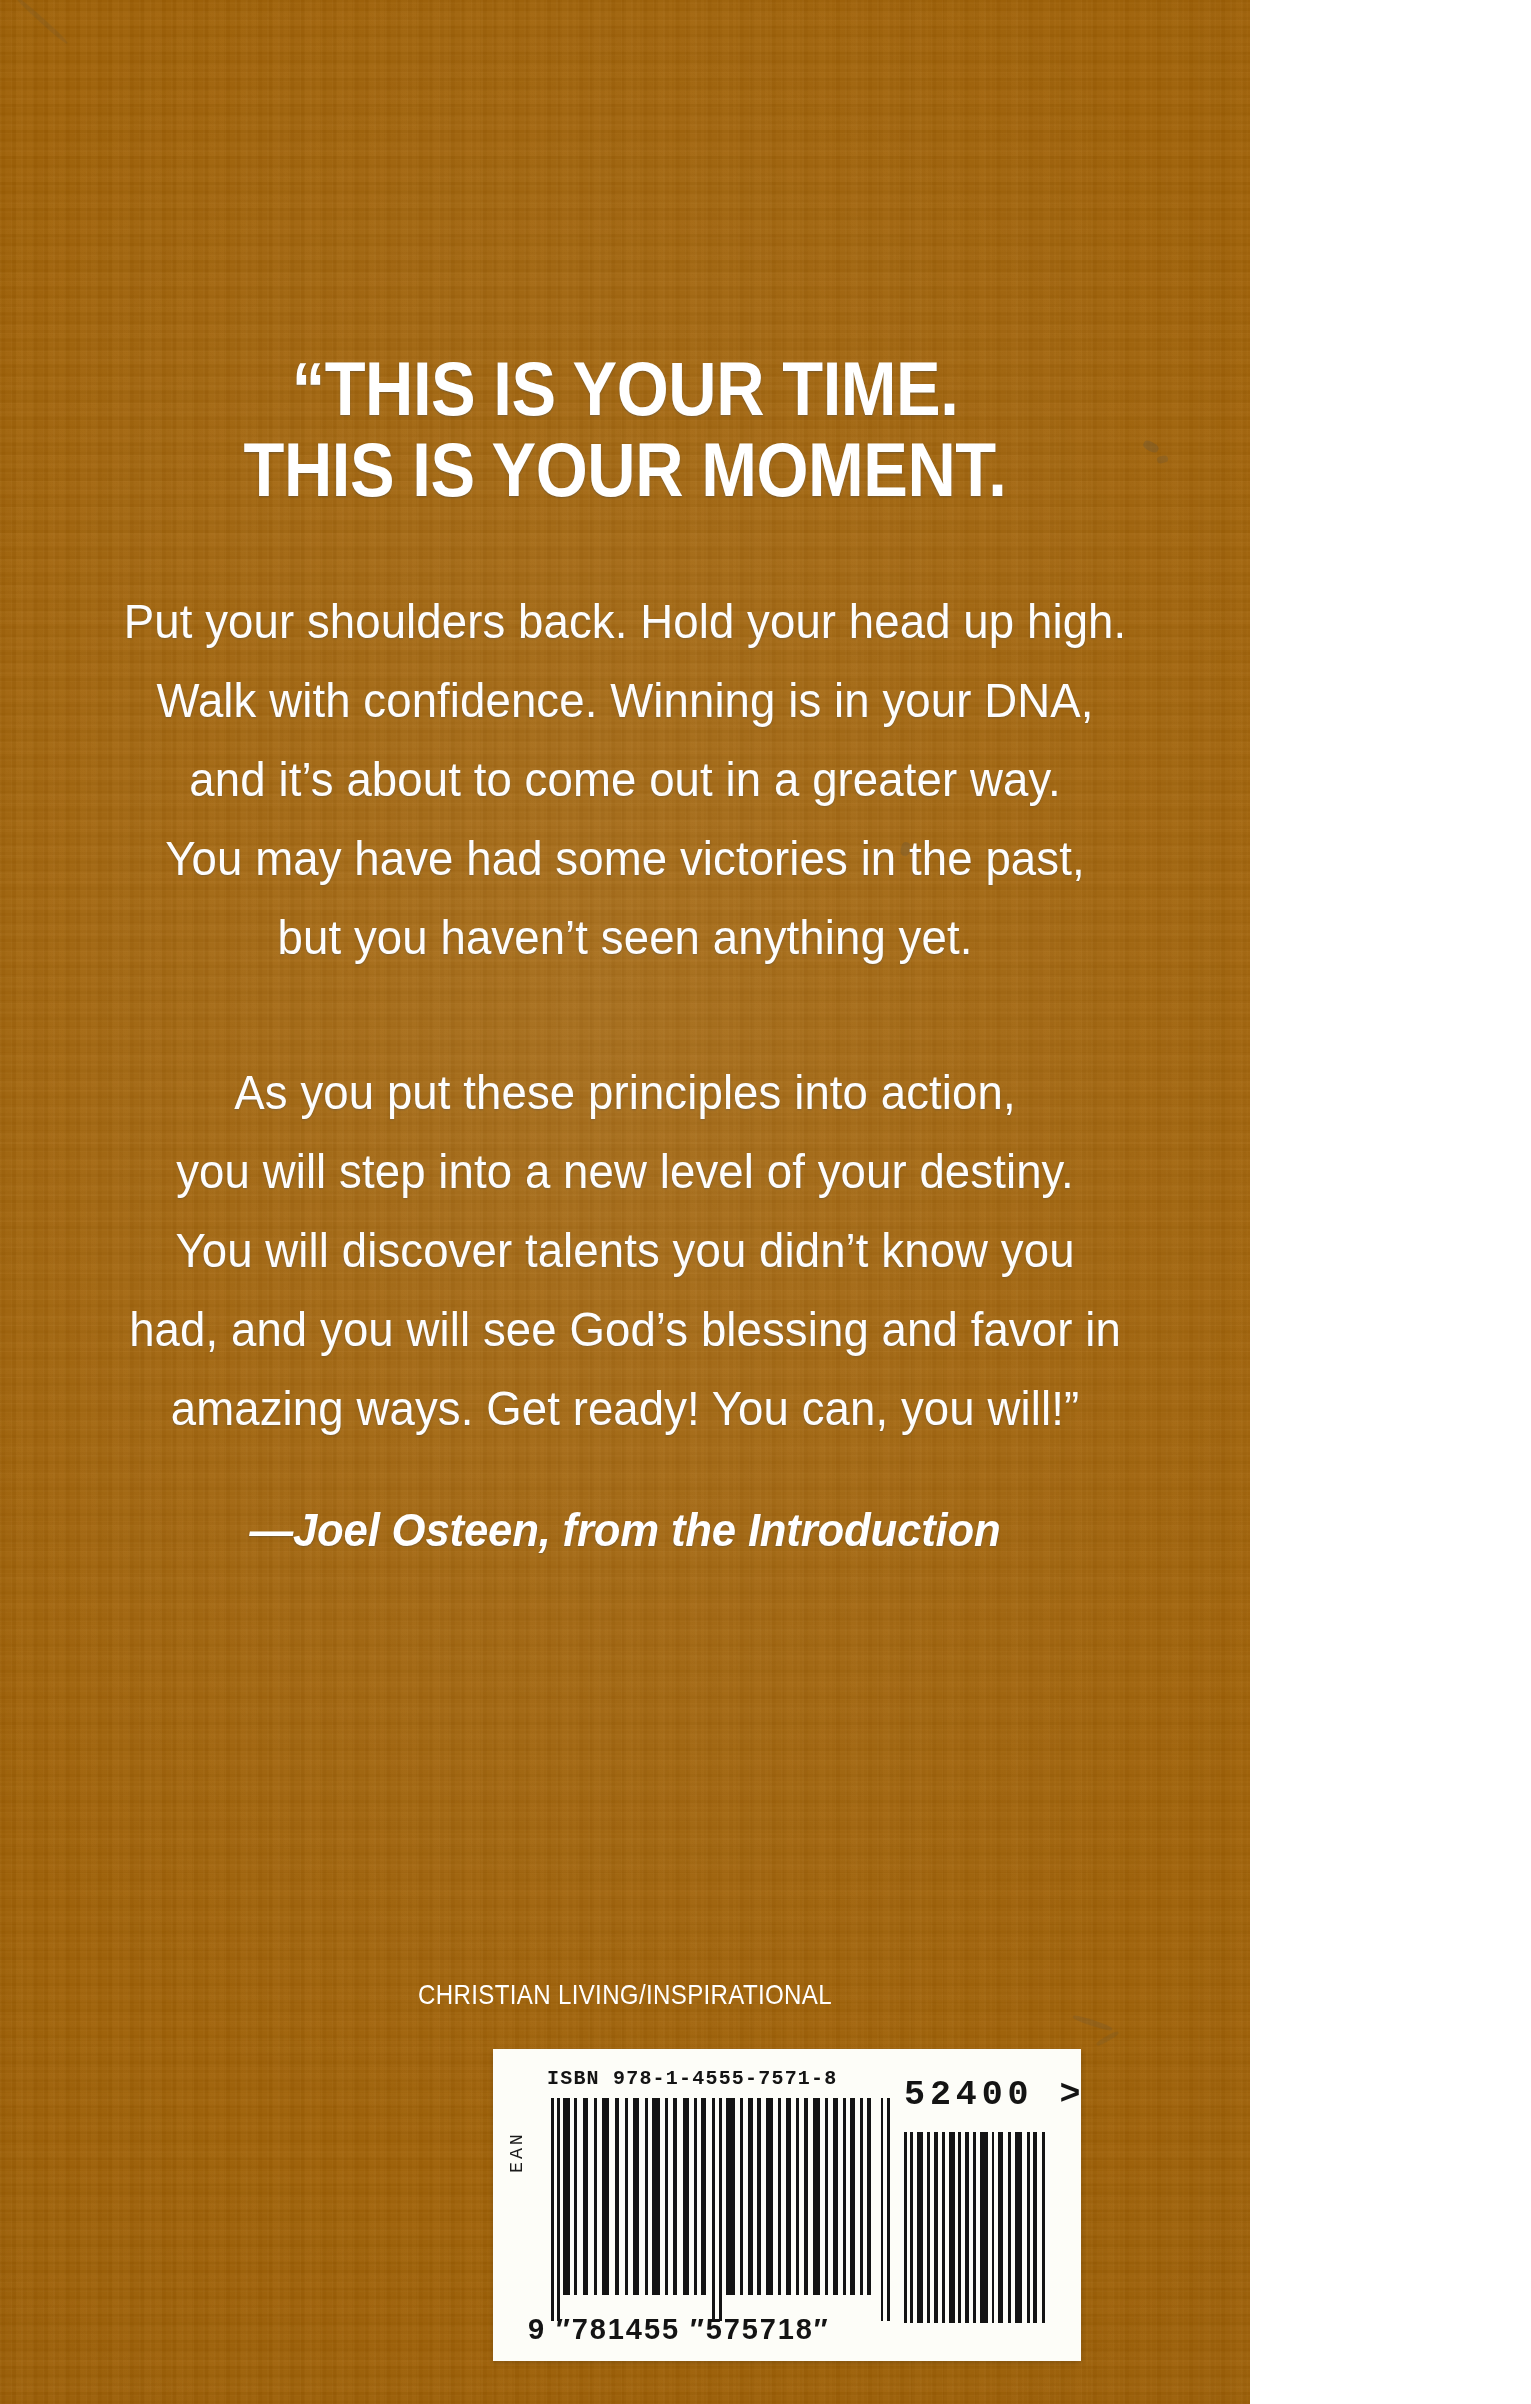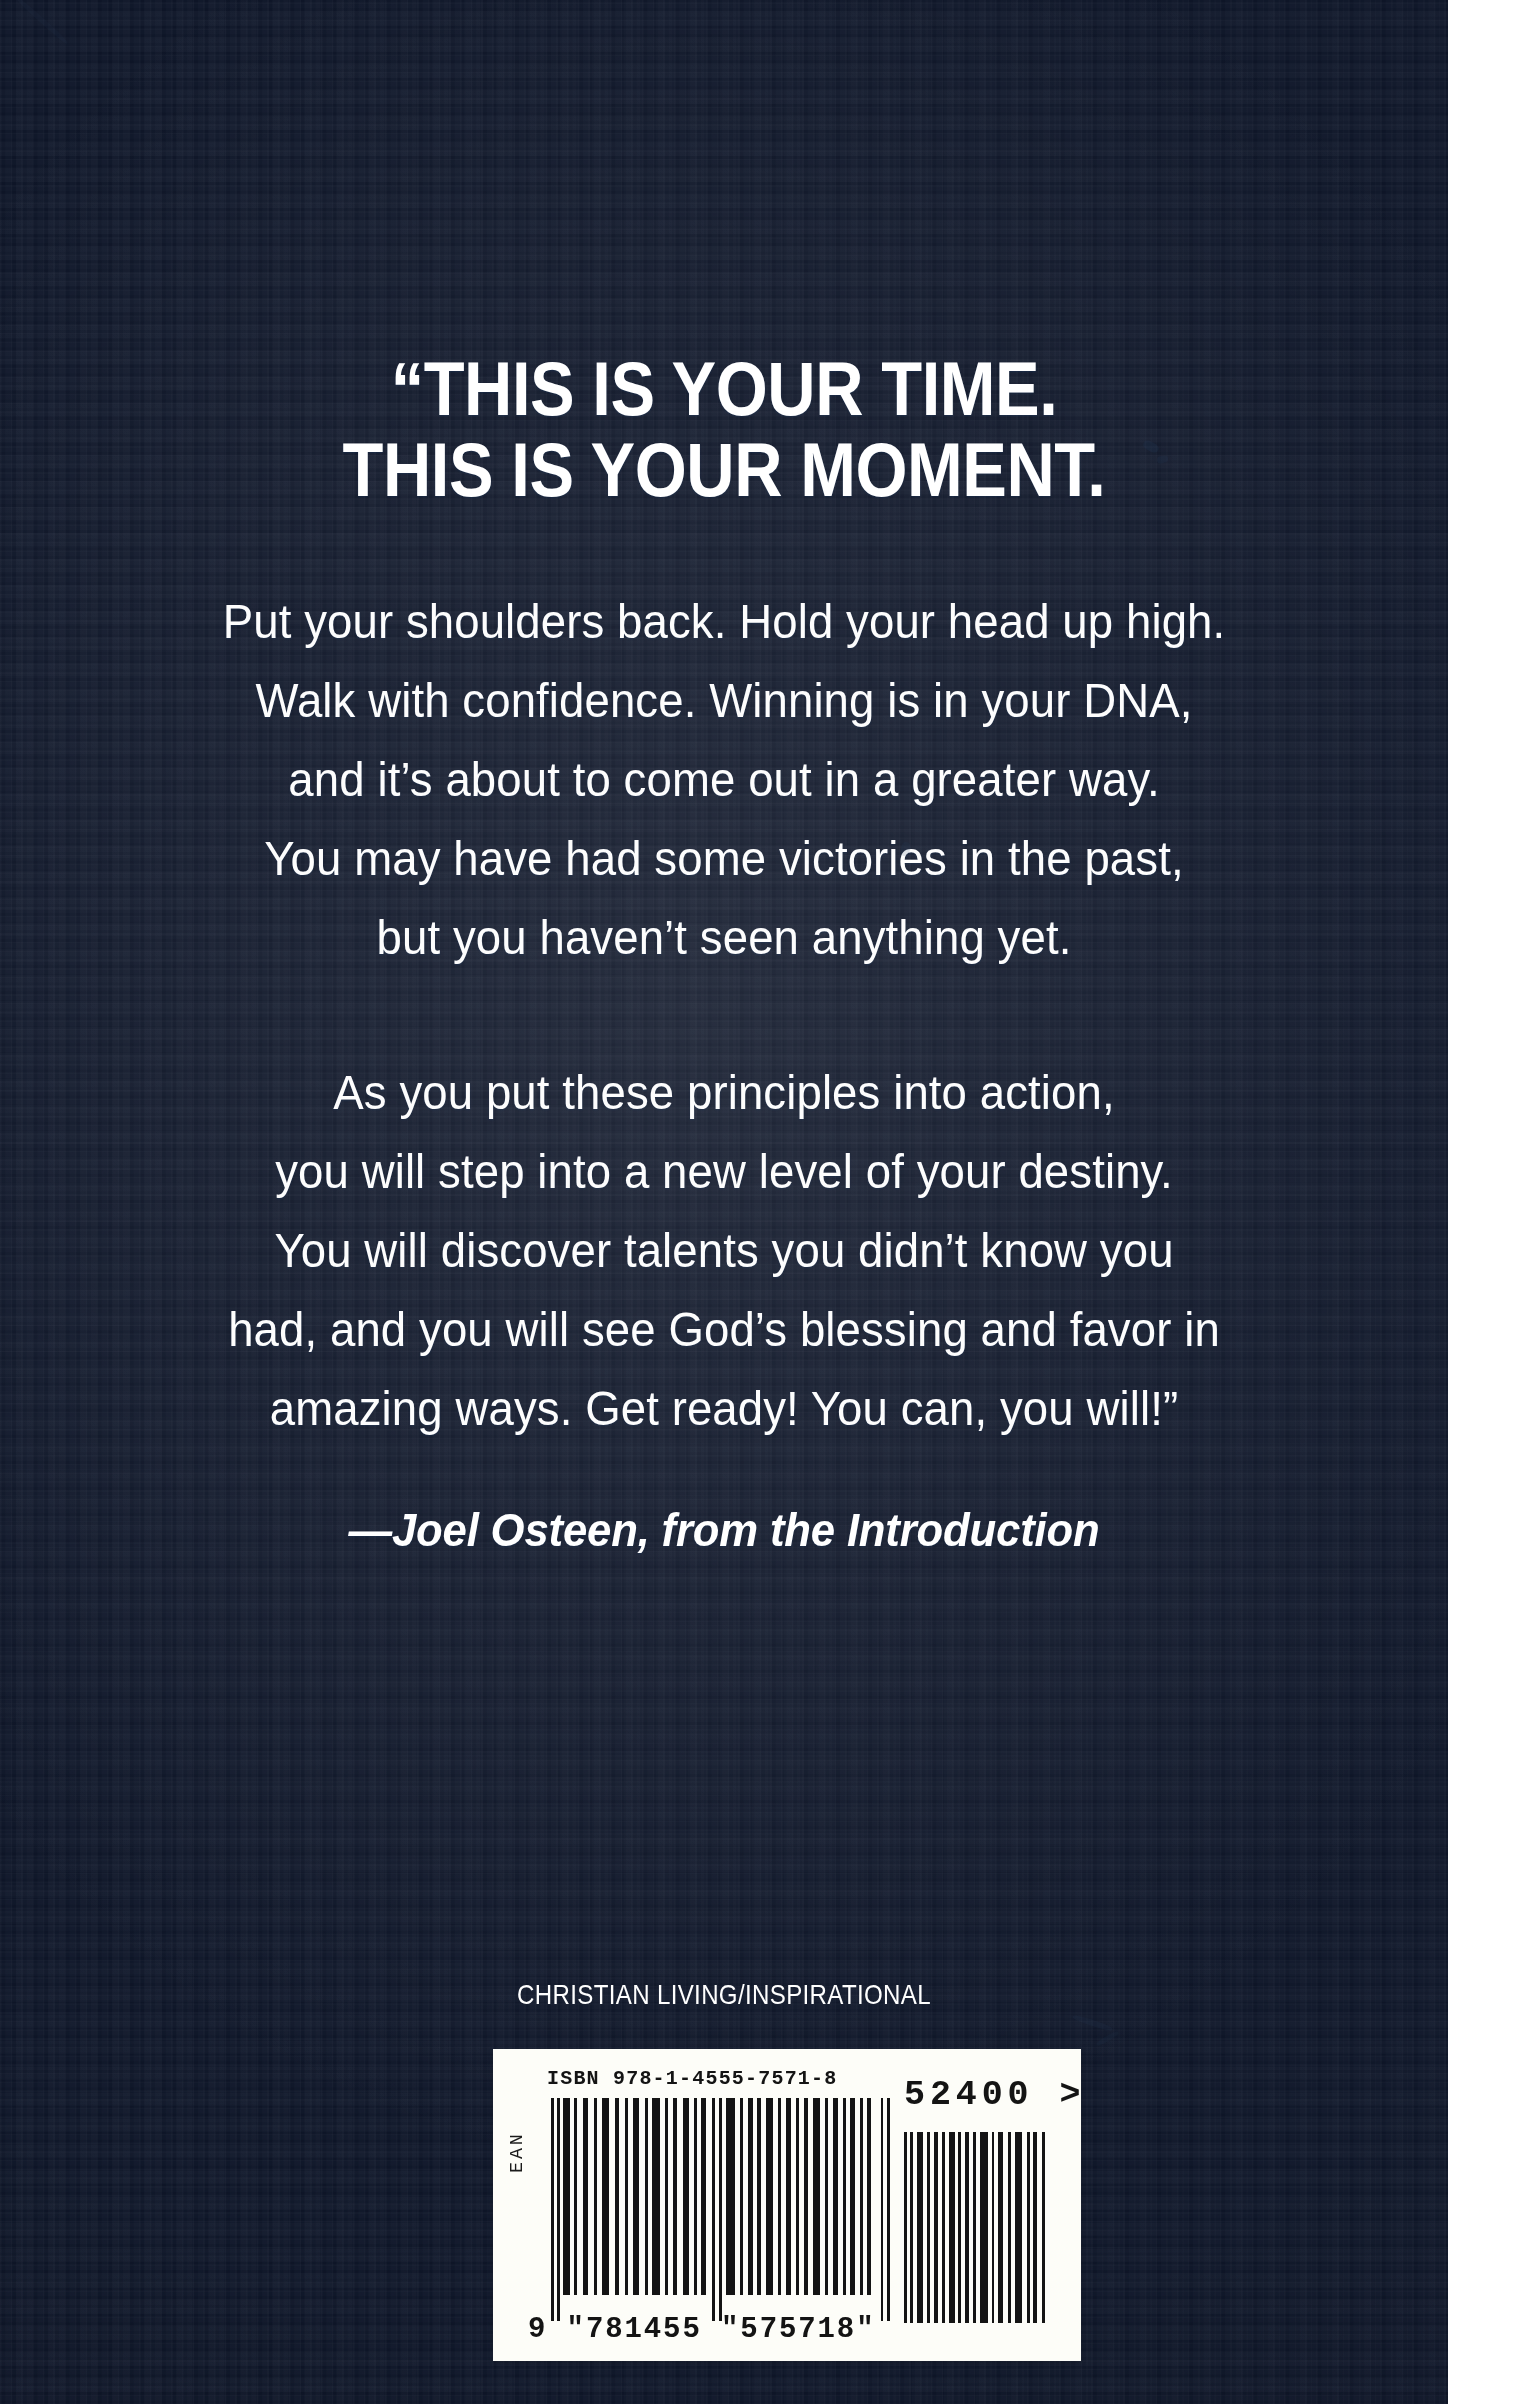--- a/index.html
+++ b/index.html
@@ -3,24 +3,24 @@
 <meta charset="utf-8">
 <style>
   html, body {
     margin: 0;
     padding: 0;
     background: #ffffff;
   }
 
   #cover {
     position: relative;
-    width: 1448px;
+    width: 1250px;
     height: 2405px;
     overflow: hidden;
-    background-color: #0f172a;
+    background-color: #a16207;
     font-family: "Liberation Sans", sans-serif;
     -webkit-font-smoothing: antialiased;
   }
 
   
   #texture-overlay {
     position: absolute;
     inset: 0;
     pointer-events: none;
     opacity: .55;
@@ -185,21 +185,21 @@
     width: 347px;
     height: 223px;
   }
   #ean13-bars svg { display: block; width: 100%; height: 100%; }
 
   .ean13-digits {
     position: absolute;
     left: 35px;
     top: 264px;
     width: 388px;
-    font-family: Liberation Mono, monospace;
+    font-family: Liberation Sans, sans-serif;
     font-size: 29px;
     font-weight: 700;
     color: #141414;
     letter-spacing: 1.9px;
     white-space: nowrap;
   }
 
   
   .addon-digits {
     position: absolute;

